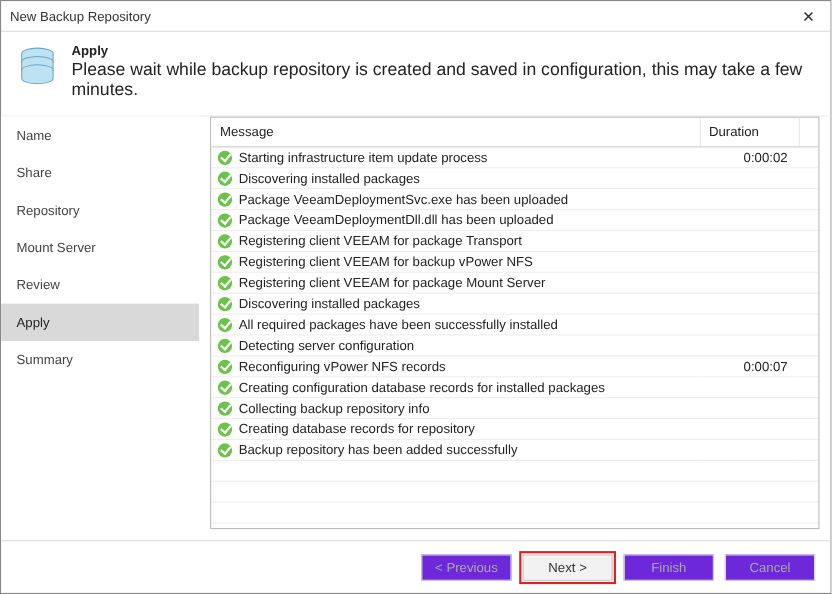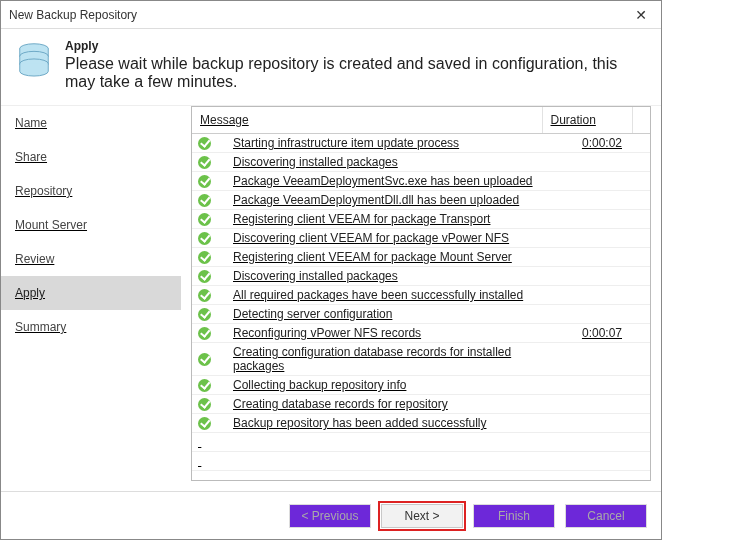--- a/index.html
+++ b/index.html
@@ -1,38 +1,38 @@
 <!DOCTYPE html>
 <html><head>
 <meta charset="utf-8">
 <style>
   * { box-sizing: border-box; font-family: "Segoe UI", Tahoma, sans-serif; }
   html, body { margin:0; padding:0; }
   .window {
-    width:662px; height:540px; background:#fff;
+    width:756px; height:540px; background:#fff;
     border:1px solid #888;
     display:flex; flex-direction:column;
     position:relative;
   }
   .titlebar {
     height:28px; border-bottom:1px solid #ddd;
     display:flex; align-items:center; justify-content:space-between;
     padding:0 0 0 8px; font-size:12px; color:#333;
   }
   .titlebar .close {
     width:40px; height:28px; display:flex; align-items:center;
     justify-content:center; font-size:14px; color:#333;
   }
   .header {
     display:flex; align-items:flex-start; padding:10px 14px 14px 14px;
   }
   .db-icon { width:38px; height:38px; margin-right:12px; }
   .header-text .step-title { font-weight:700; font-size:12px; color:#222; }
   .header-text .step-desc  { font-size:16px; color:#222; margin-top:2px; }
-  .body { flex:1; display:flex; border-top:1px solid #eee; min-height:0;text-decoration:underline; }
+  .body { flex:1; display:flex; border-top:1px solid #eee; min-height:0; }
   .sidebar {
     width:180px; background:#fff; display:flex; flex-direction:column;
   }
   .sidebar-item {
     font-size:12px; color:#444; padding:10px 14px; cursor:default;
   }
   .sidebar-item.current { background:#d9d9d9; color:#222; }
   .main { flex:1; padding:0 10px 10px 10px; display:flex; flex-direction:column; min-height:0; }
   .grid {
     flex:1; border:1px solid #bbb; overflow:auto;
@@ -41,21 +41,21 @@
   thead th {
     text-align:left; font-weight:400; padding:6px 8px; background:#fff;
     border-bottom:1px solid #ccc; border-right:1px solid #e2e2e2;
     position:sticky; top:0;
   }
   thead th:last-child { border-right:none; }
   tbody td {
     padding:2px 6px; border-bottom:1px solid #eee; vertical-align:middle; height:19px;
   }
   tbody tr td.dur { text-align:right; padding-right:10px; width:90px; }
-  .msg-cell { display:flex; align-items:center; gap:22px; }
+  .msg-cell { display:flex; align-items:center; gap:6px; }
   .ok-icon {
     width:13px; height:13px; border-radius:50%;
     background:#6cc24a; display:inline-flex; align-items:center;
     justify-content:center; flex:0 0 auto;
   }
   .ok-icon::after {
     content:""; width:4px; height:7px;
     border:solid #fff; border-width:0 2px 2px 0;
     transform:rotate(40deg) translate(-0.5px,-1px);
   }
@@ -170,21 +170,21 @@
                     <span>Registering client VEEAM for package Transport</span>
                   </div>
                 </td>
                 <td class="dur"></td>
                 <td></td>
               </tr>
               <tr>
                 <td>
                   <div class="msg-cell">
                     <span class="ok-icon"></span>
-                    <span>Discovering client VEEAM for package vPower NFS</span>
+                    <span>Registering client VEEAM for backup vPower NFS</span>
                   </div>
                 </td>
                 <td class="dur"></td>
                 <td></td>
               </tr>
               <tr>
                 <td>
                   <div class="msg-cell">
                     <span class="ok-icon"></span>
                     <span>Registering client VEEAM for package Mount Server</span>

